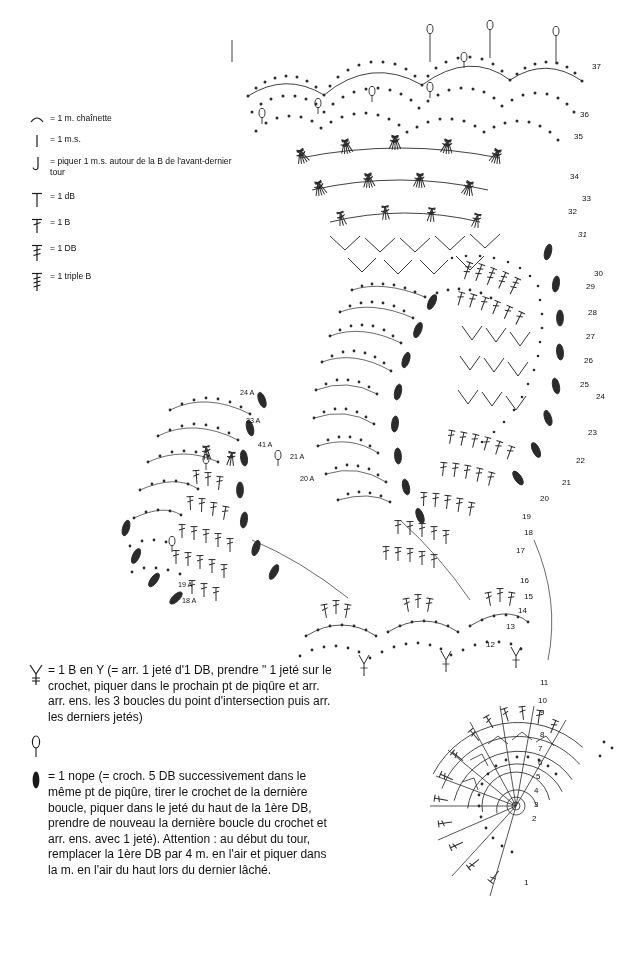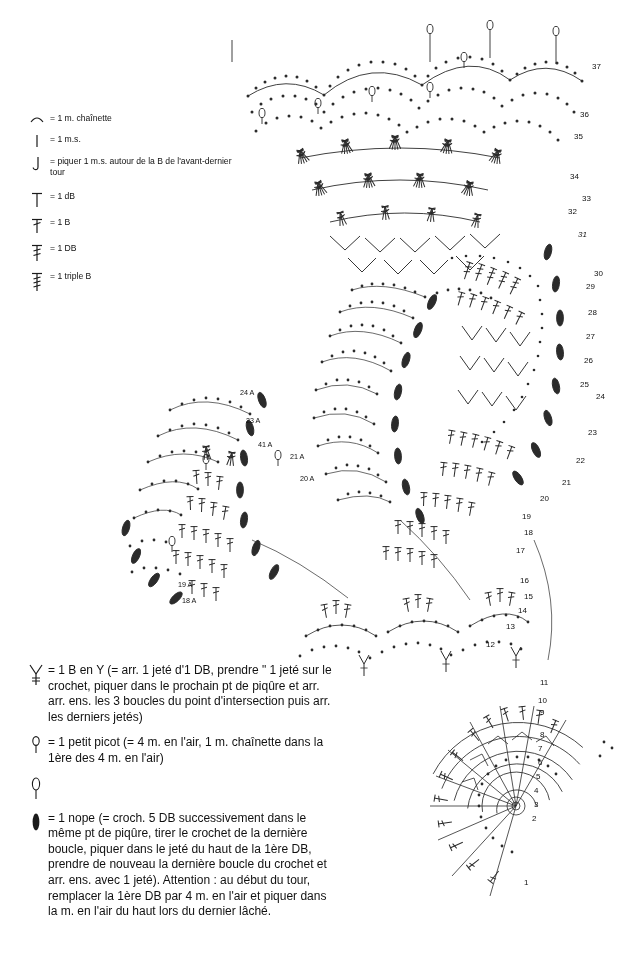--- a/index.html
+++ b/index.html
@@ -172,29 +172,20 @@
           <line x1="9" y1="11" x2="9" y2="22" stroke="#1a1a1a" stroke-width="1.2"></line>
           <line x1="9" y1="11" x2="3" y2="2" stroke="#1a1a1a" stroke-width="1.2"></line>
           <line x1="9" y1="11" x2="15" y2="2" stroke="#1a1a1a" stroke-width="1.2"></line>
           <line x1="5" y1="15" x2="13" y2="15" stroke="#1a1a1a" stroke-width="1"></line>
           <line x1="5" y1="18" x2="13" y2="18" stroke="#1a1a1a" stroke-width="1"></line>
         </svg>
       </div>
       <div class="legend-txt">= 1 B en Y (= arr. 1 jeté d'1 DB, prendre " 1 jeté sur le crochet, piquer dans le prochain pt de piqûre et arr. arr. ens. les 3 boucles du point d'intersection puis arr. les derniers jetés)</div>
     </div>
 
-    <div class="legend-row">
-      <div class="legend-sym">
-        <svg width="14" height="20" viewBox="0 0 14 20">
-          <ellipse cx="7" cy="6" rx="3.2" ry="4.4" fill="none" stroke="#1a1a1a" stroke-width="1.1"></ellipse>
-          <line x1="7" y1="10.4" x2="7" y2="18" stroke="#1a1a1a" stroke-width="1.1"></line>
-        </svg>
-      </div>
-      <div class="legend-txt">= 1 petit picot (= 4 m. en l'air, 1 m. chaînette dans la 1ère des 4 m. en l'air)</div>
-    </div>
 
     <div class="legend-row">
       <div class="legend-sym">
         <svg width="14" height="24" viewBox="0 0 14 24">
           <ellipse cx="7" cy="7" rx="3.6" ry="6" fill="none" stroke="#1a1a1a" stroke-width="1.1"></ellipse>
           <line x1="7" y1="13" x2="7" y2="22" stroke="#1a1a1a" stroke-width="1.1"></line>
         </svg>
       </div>
     </div>
 

